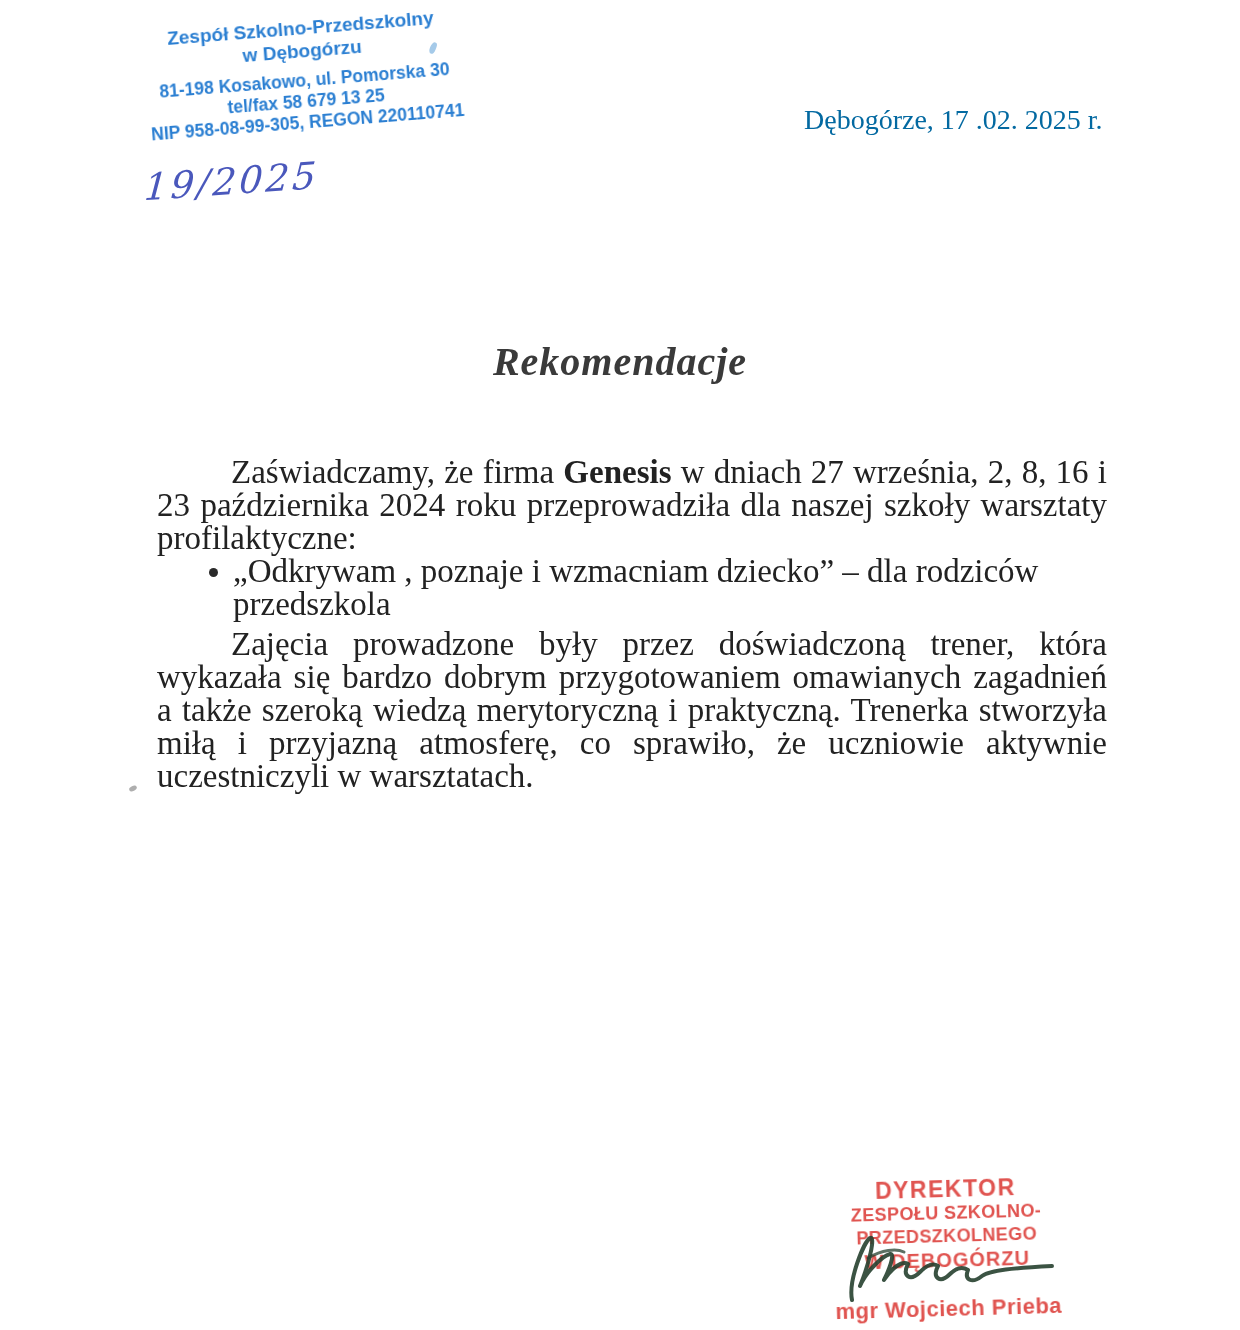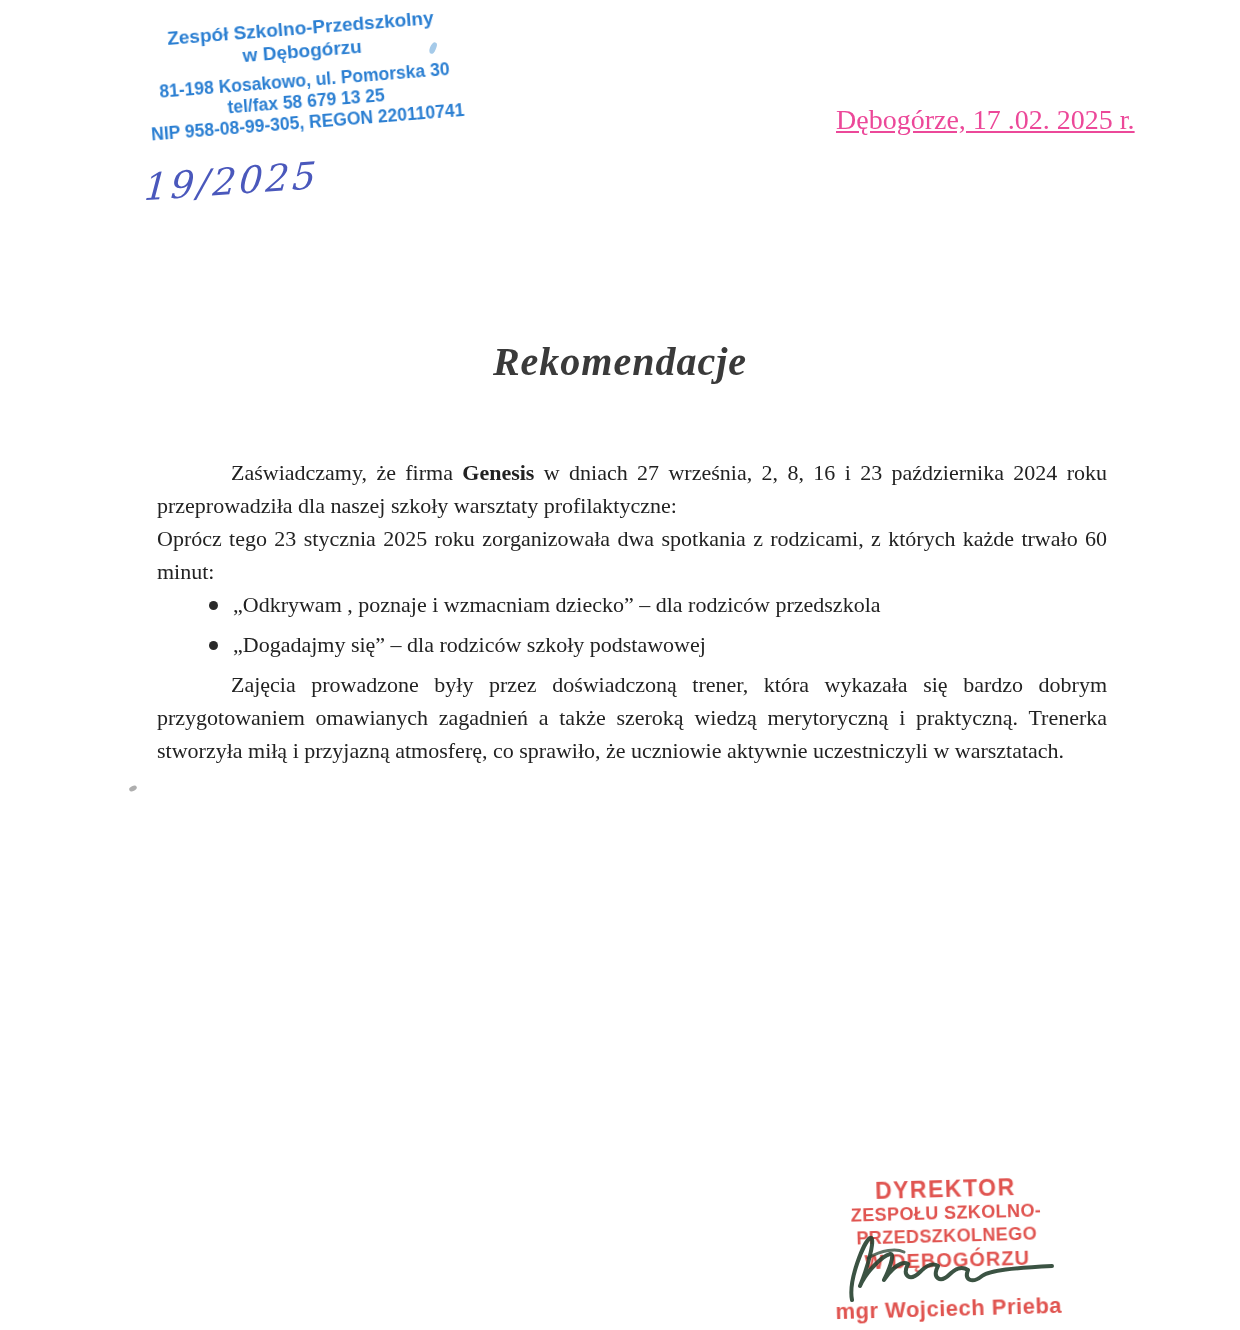--- a/index.html
+++ b/index.html
@@ -60,25 +60,24 @@
     font-size: 37px;
     letter-spacing: 3px;
     color: #4a58bc;
     transform: rotate(-4deg) skewX(-8deg);
     transform-origin: left top;
   }
 
   
   .date-line {
     position: absolute;
-    left: 836px;
+    left: 804px;
     top: 104px;
     font-size: 28px;
-    color: #ec4899;
-    text-decoration: underline;
+    color: #0369a1;
   }
 
   
   .doc-title {
     position: absolute;
     left: 0;
     top: 338px;
     width: 1240px;
     text-align: center;
     font-size: 40px;
@@ -87,21 +86,21 @@
     letter-spacing: 1px;
     color: #3a3a3a;
   }
 
   
   .body-text {
     position: absolute;
     left: 157px;
     top: 456px;
     width: 950px;
-    font-size: 22px;
+    font-size: 33px;
     line-height: 33px;
     color: #222222;
   }
   .body-text p {
     margin: 0;
     text-align: justify;
   }
   .para-indent { text-indent: 74px; }
   .p1 { margin-bottom: 17px; }
   .numbered-item { margin-bottom: 17px; text-align: left; }
@@ -188,25 +187,23 @@
   <div class="ref-number">19/2025</div>
 
   <div class="date-line">Dębogórze, 17 .02. 2025 r.</div>
 
   <div class="doc-title">Rekomendacje</div>
 
   <div class="body-text">
     <p class="p1 para-indent"><span>Zaświadczamy, że firma </span><span class="bold-inline">Genesis</span><span> w dniach 27 września, 2, 8, 16 i 23 października 2024 roku przeprowadziła dla naszej szkoły warsztaty profilaktyczne:</span></p>
 
 
-    <p class="p2">Oprócz tego 23 stycznia 2025 roku zorganizowała dwa spotkania z rodzicami, z których każde trwało 60 minut:</p>
 
     <ul class="bullet-list">
       <li>„Odkrywam , poznaje i wzmacniam dziecko” – dla rodziców przedszkola</li>
-      <li>„Dogadajmy się” – dla rodziców szkoły podstawowej</li>
     </ul>
 
     <p class="p3 para-indent">Zajęcia prowadzone były przez doświadczoną trener, która wykazała się bardzo dobrym przygotowaniem omawianych zagadnień a także szeroką wiedzą merytoryczną i praktyczną. Trenerka stworzyła miłą i przyjazną atmosferę, co sprawiło, że uczniowie aktywnie uczestniczyli w warsztatach.</p>
 
   </div>
 
   <div class="stamp-red">
     <div class="sr-line1">DYREKTOR</div>
     <div class="sr-line2">ZESPOŁU SZKOLNO-PRZEDSZKOLNEGO</div>
     <div class="sr-line3">W DĘBOGÓRZU</div>

